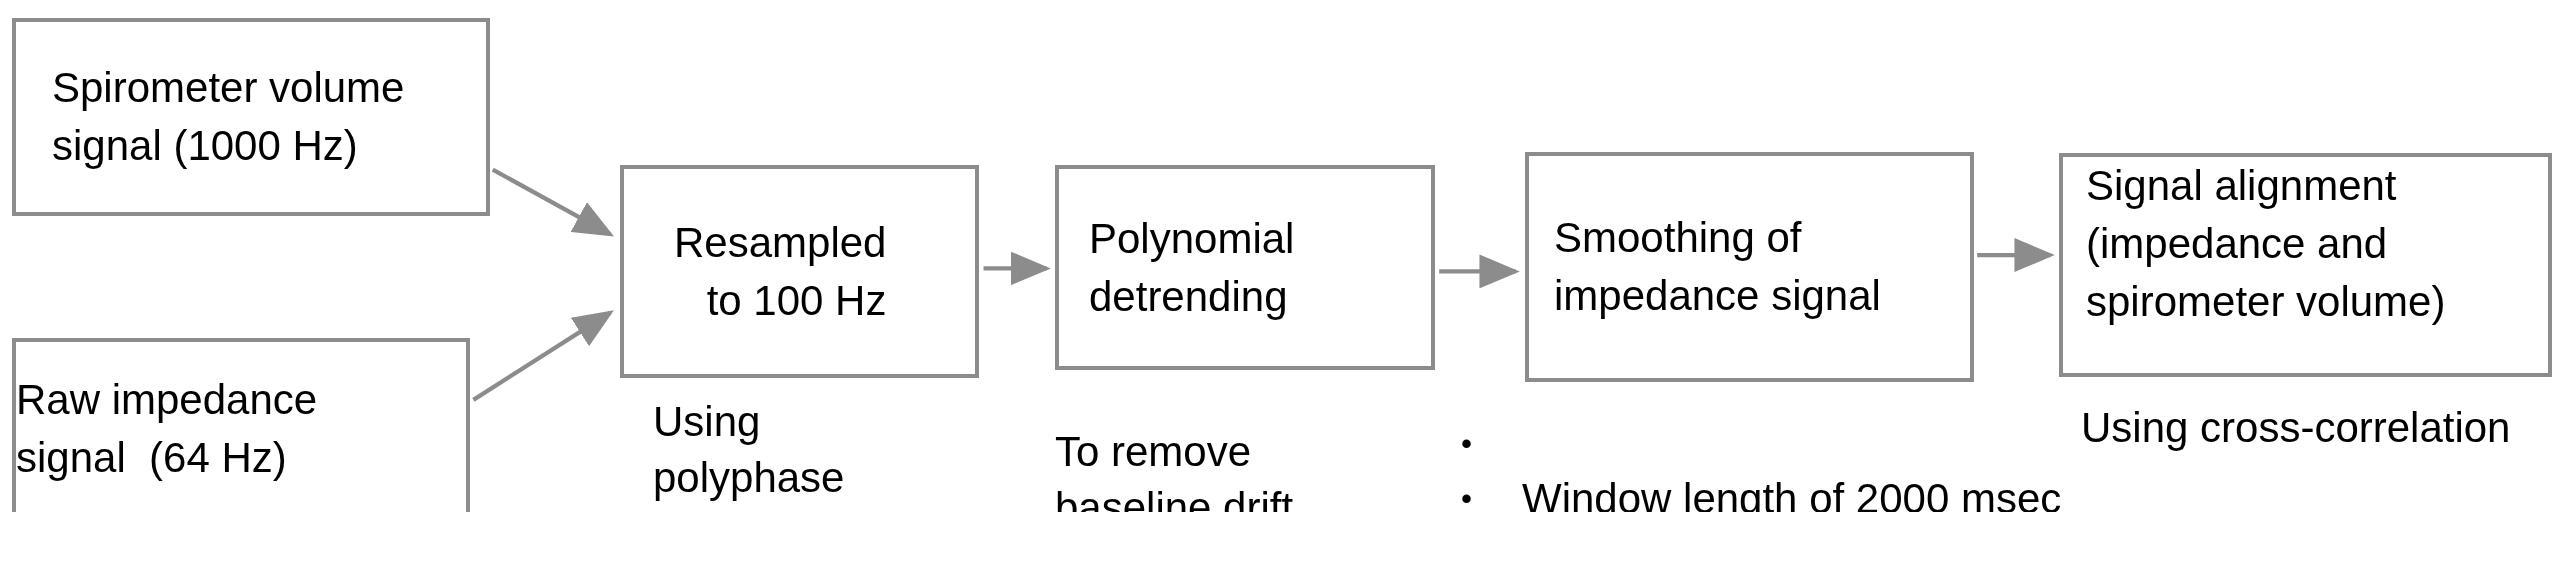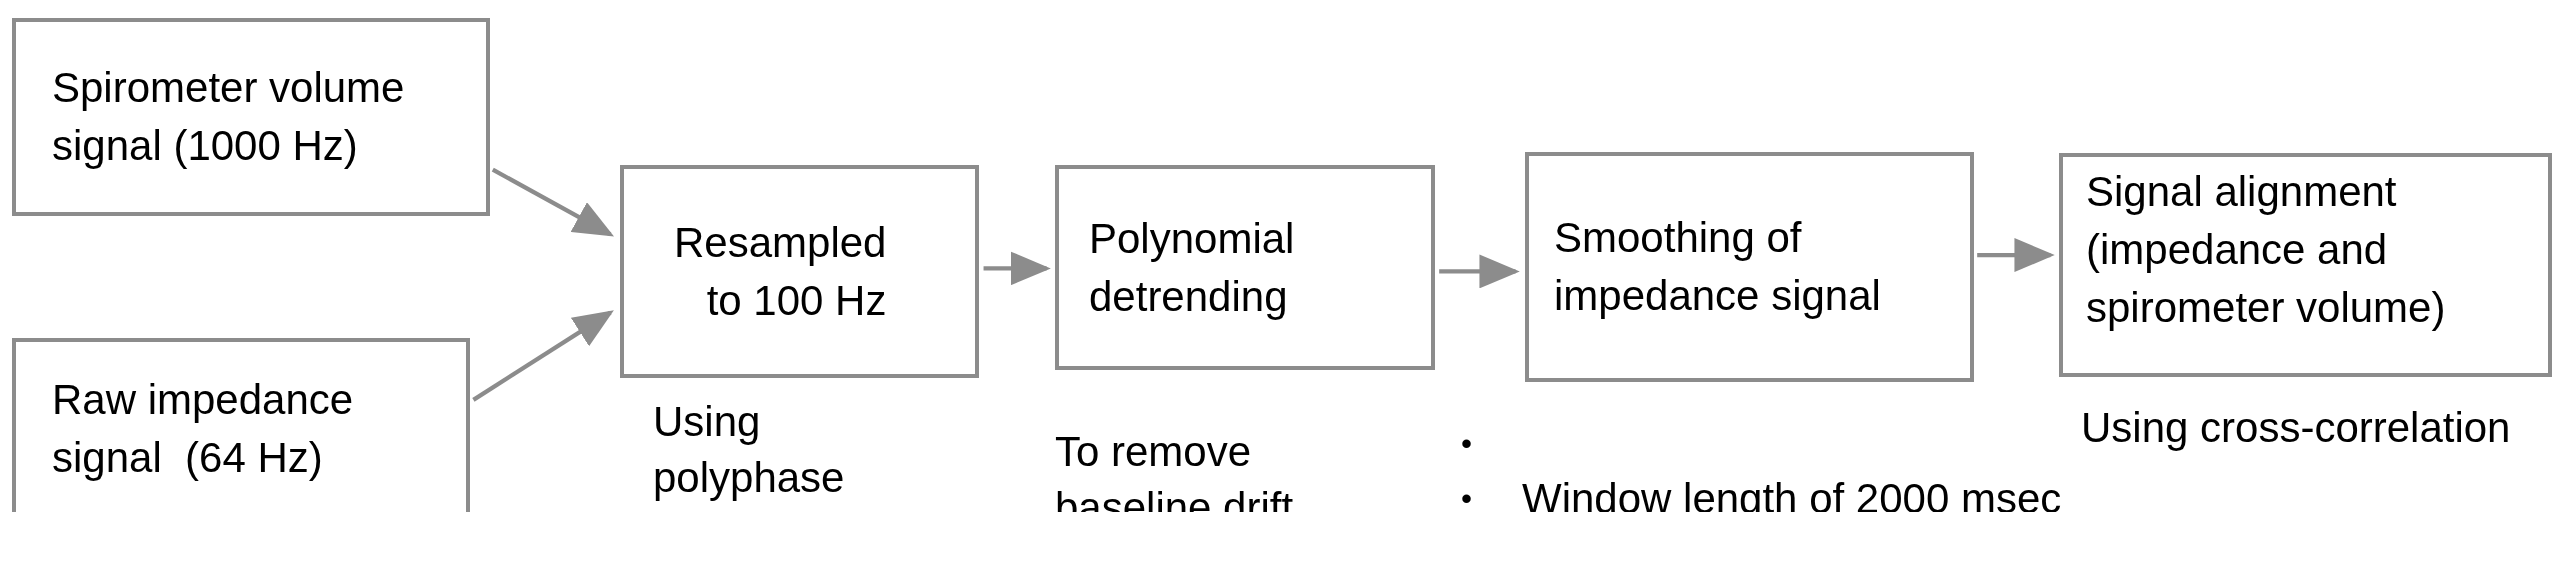--- a/index.html
+++ b/index.html
@@ -79,41 +79,41 @@
     <line class="arrow-line" x1="1622" y1="443" x2="1726" y2="443" marker-end="url(#arrowhead)"></line>
     <line class="arrow-line" x1="2374" y1="448" x2="2500" y2="448" marker-end="url(#arrowhead)"></line>
     <line class="arrow-line" x1="3262" y1="421" x2="3383" y2="421" marker-end="url(#arrowhead)"></line>
   </svg>
 
   <div class="node" style="left:12px; top:18px; width:478px; height:198px; padding-left:36px;">
     <span class="node-label">Spirometer volume
 signal (1000 Hz)</span>
   </div>
 
-  <div class="node" style="left:12px; top:338px; width:458px; height:182px; padding-left:36px;">
+  <div class="node" style="left:12px; top:338px; width:458px; height:182px; ">
     <span class="node-label">Raw impedance
 signal  (64 Hz)</span>
   </div>
 
   <div class="node" style="left:620px; top:165px; width:359px; height:213px; padding-left:50px;text-align:right;">
     <span class="node-label">Resampled
 to 100 Hz</span>
   </div>
 
   <div class="node" style="left:1055px; top:165px; width:380px; height:205px; padding-left:30px;">
     <span class="node-label">Polynomial
 detrending</span>
   </div>
 
   <div class="node" style="left:1525px; top:152px; width:449px; height:230px; padding-left:25px;">
     <span class="node-label">Smoothing of
 impedance signal</span>
   </div>
 
-  <div class="node align-top" style="left:2059px; top:153px; width:493px; height:224px; padding-left:23px; padding-top:6px;">
+  <div class="node align-top" style="left:2059px; top:153px; width:493px; height:224px; padding-left:23px; padding-top:0;">
     <span class="node-label">Signal alignment
 (impedance and
 spirometer volume)</span>
   </div>
 
   <div class="note" style="left:653px; top:394px;">Using
 polyphase
 filtering</div>
 
   <div class="note" style="left:1055px; top:424px;">To remove

